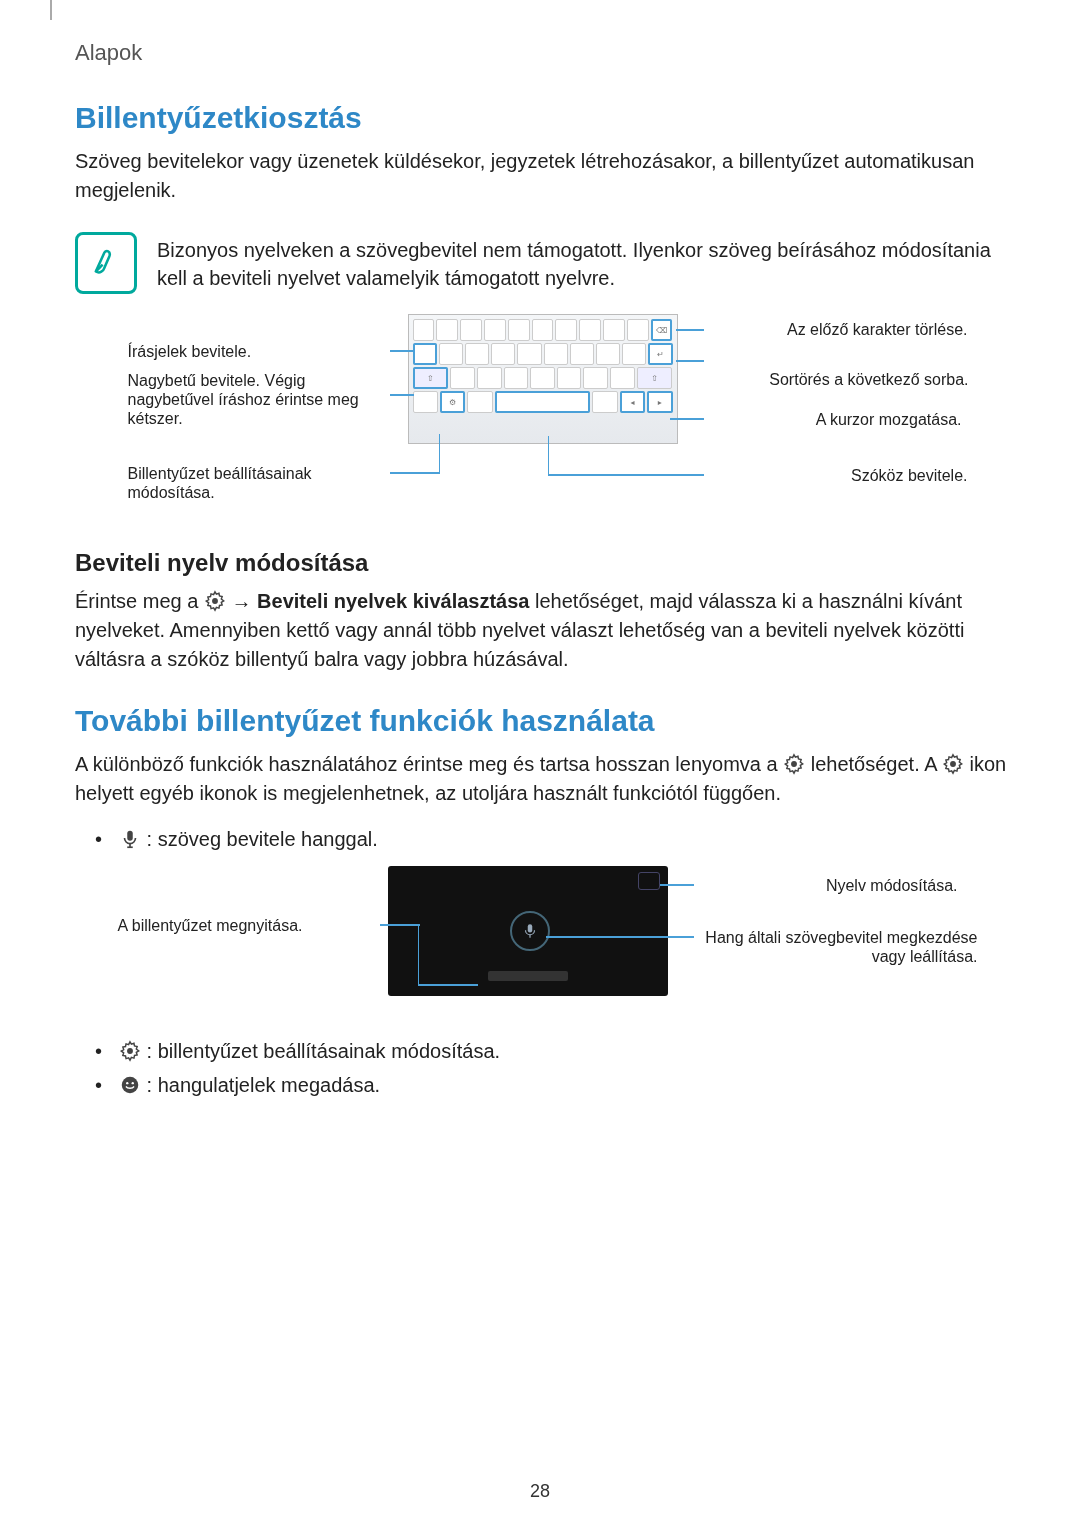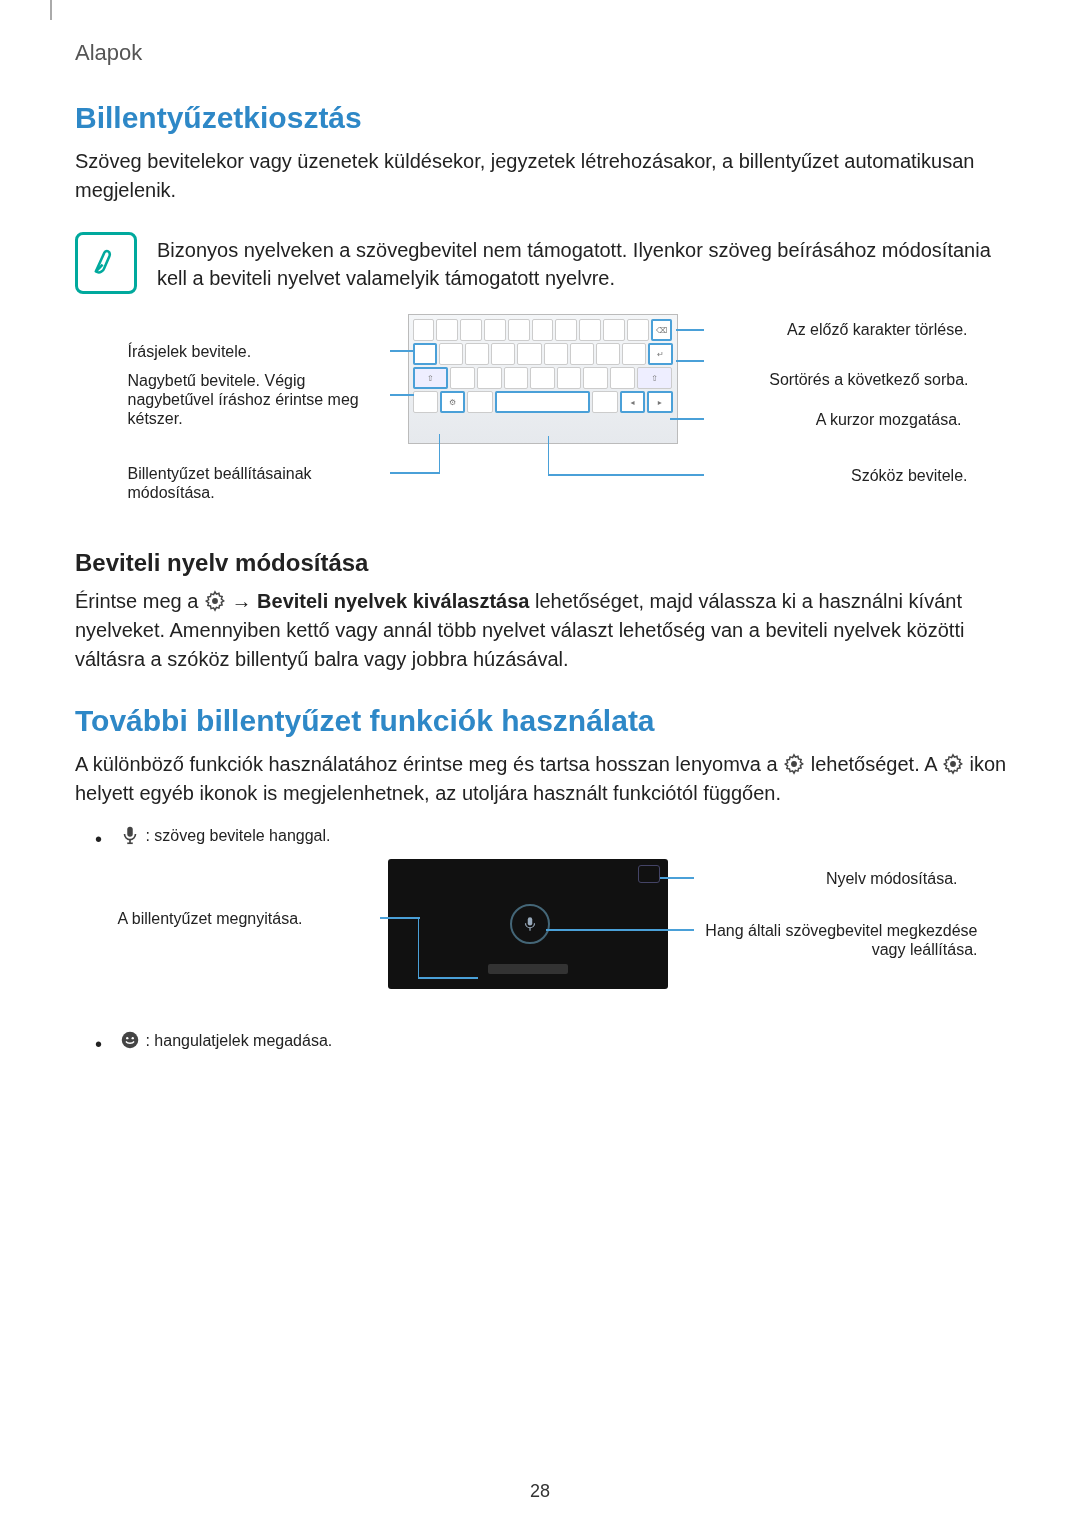--- a/index.html
+++ b/index.html
@@ -148,21 +148,21 @@
   .voice-lang {
     position:absolute; right:8px; top:6px; width:20px; height:16px;
     border:1px solid #446; border-radius:3px;
   }
   ul.bullets {
     list-style: none;
     padding: 0;
     margin: 10px 0 0 10px;
   }
   ul.bullets > li {
-    font-size: 16px;
+    font-size: 20px;
     line-height: 1.7;
     position: relative;
     padding-left: 24px;
   }
   ul.bullets > li::before {
     content: "•";
     position: absolute;
     left: 0;
     top: 0;
     font-size: 20px;
@@ -349,20 +349,29 @@
     <div class="lead-line" style="left:542px; top:18px; width:34px;"></div>
 
     <div class="callout right" style="left:580px; top:62px; width:280px;">Hang általi szövegbevitel megkezdése vagy leállítása.</div>
     <div class="lead-line" style="left:428px; top:70px; width:148px;"></div>
   </div>
 
   <ul class="bullets">
     <li>
       <span class="inline-icon">
         <svg viewBox="0 0 24 24">
+            <circle cx="12" cy="12" r="3.2" fill="#444"></circle>
+            <path d="M12 2l1.5 2.5 2.8-.9.6 2.9 2.9.6-.9 2.8L21.5 12l-2.6 1.5.9 2.8-2.9.6-.6 2.9-2.8-.9L12 22l-1.5-2.6-2.8.9-.6-2.9-2.9-.6.9-2.8L2.5 12l2.6-1.5-.9-2.8 2.9-.6.6-2.9 2.8.9z" fill="none" stroke="#444" stroke-width="1.6"></path>
+          </svg>
+      </span>
+      <span> : billentyűzet beállításainak módosítása.</span>
+    </li>
+    <li>
+      <span class="inline-icon">
+        <svg viewBox="0 0 24 24">
             <circle cx="12" cy="12" r="9" fill="#444"></circle>
             <circle cx="9" cy="10" r="1.3" fill="#fff"></circle>
             <circle cx="15" cy="10" r="1.3" fill="#fff"></circle>
             <path d="M8 14c1 2 7 2 8 0" stroke="#fff" stroke-width="1.6" fill="none" stroke-linecap="round"></path>
           </svg>
       </span>
       <span> : hangulatjelek megadása.</span>
     </li>
   </ul>
 

